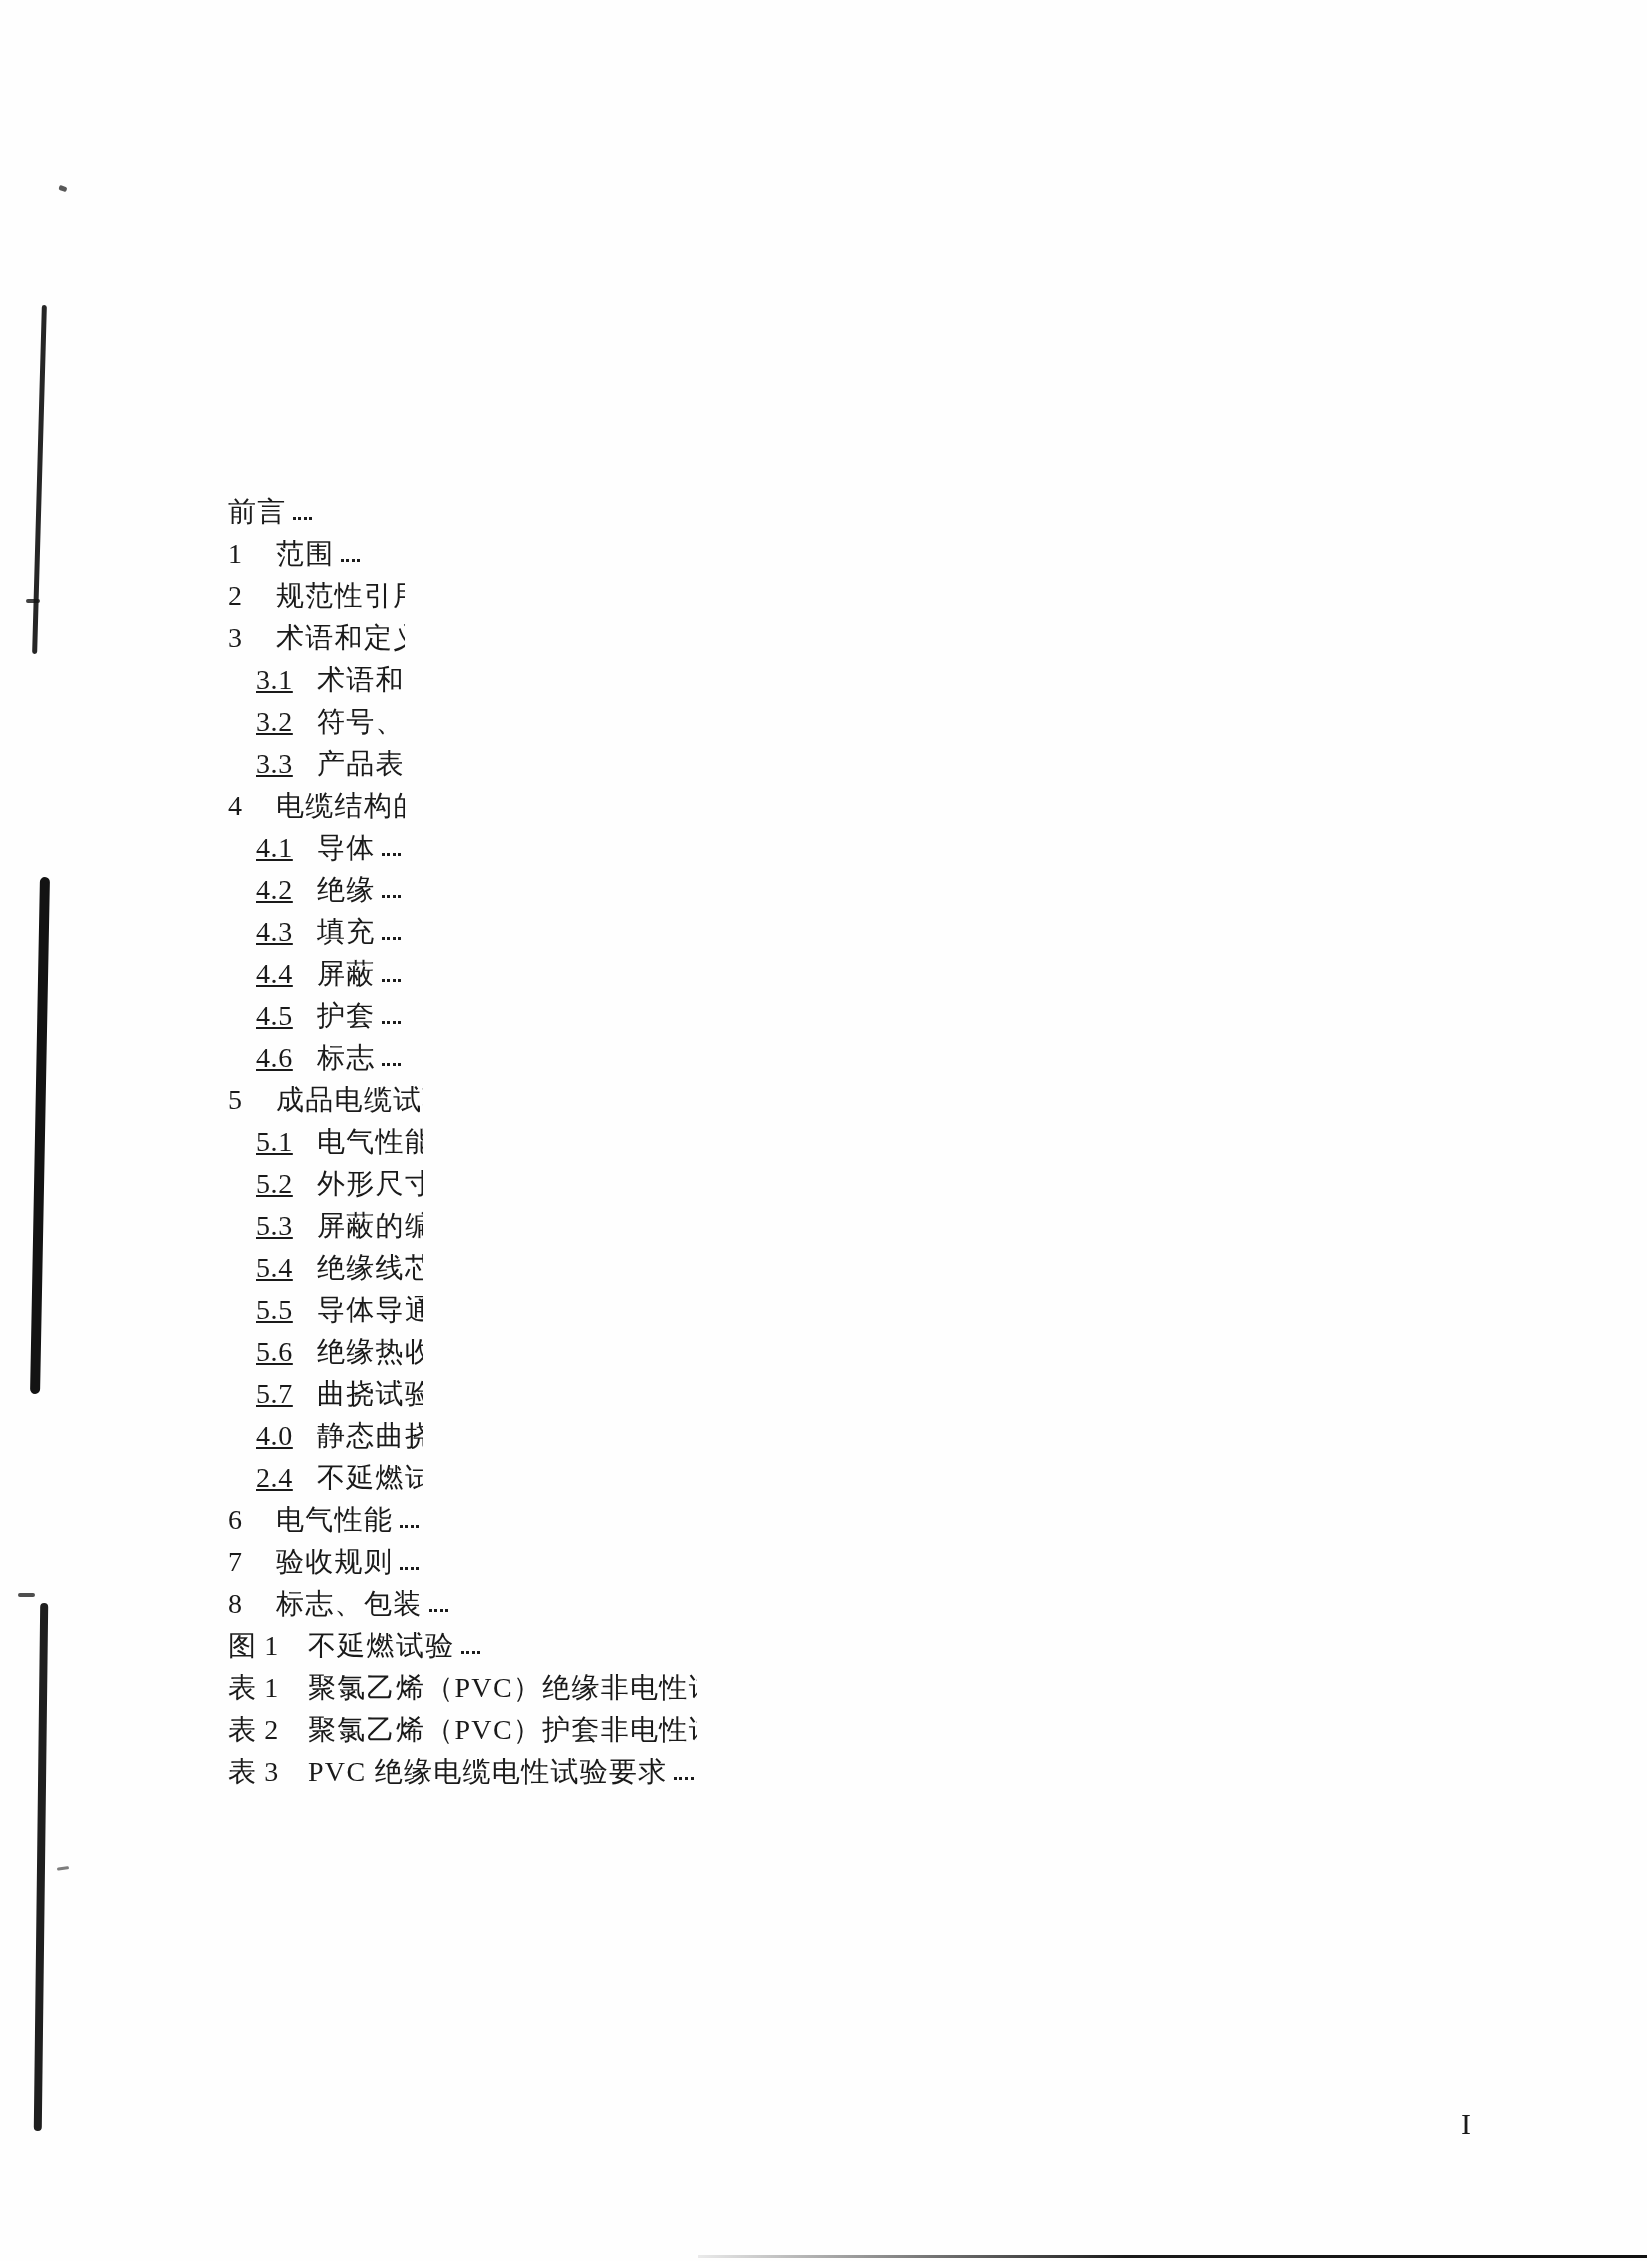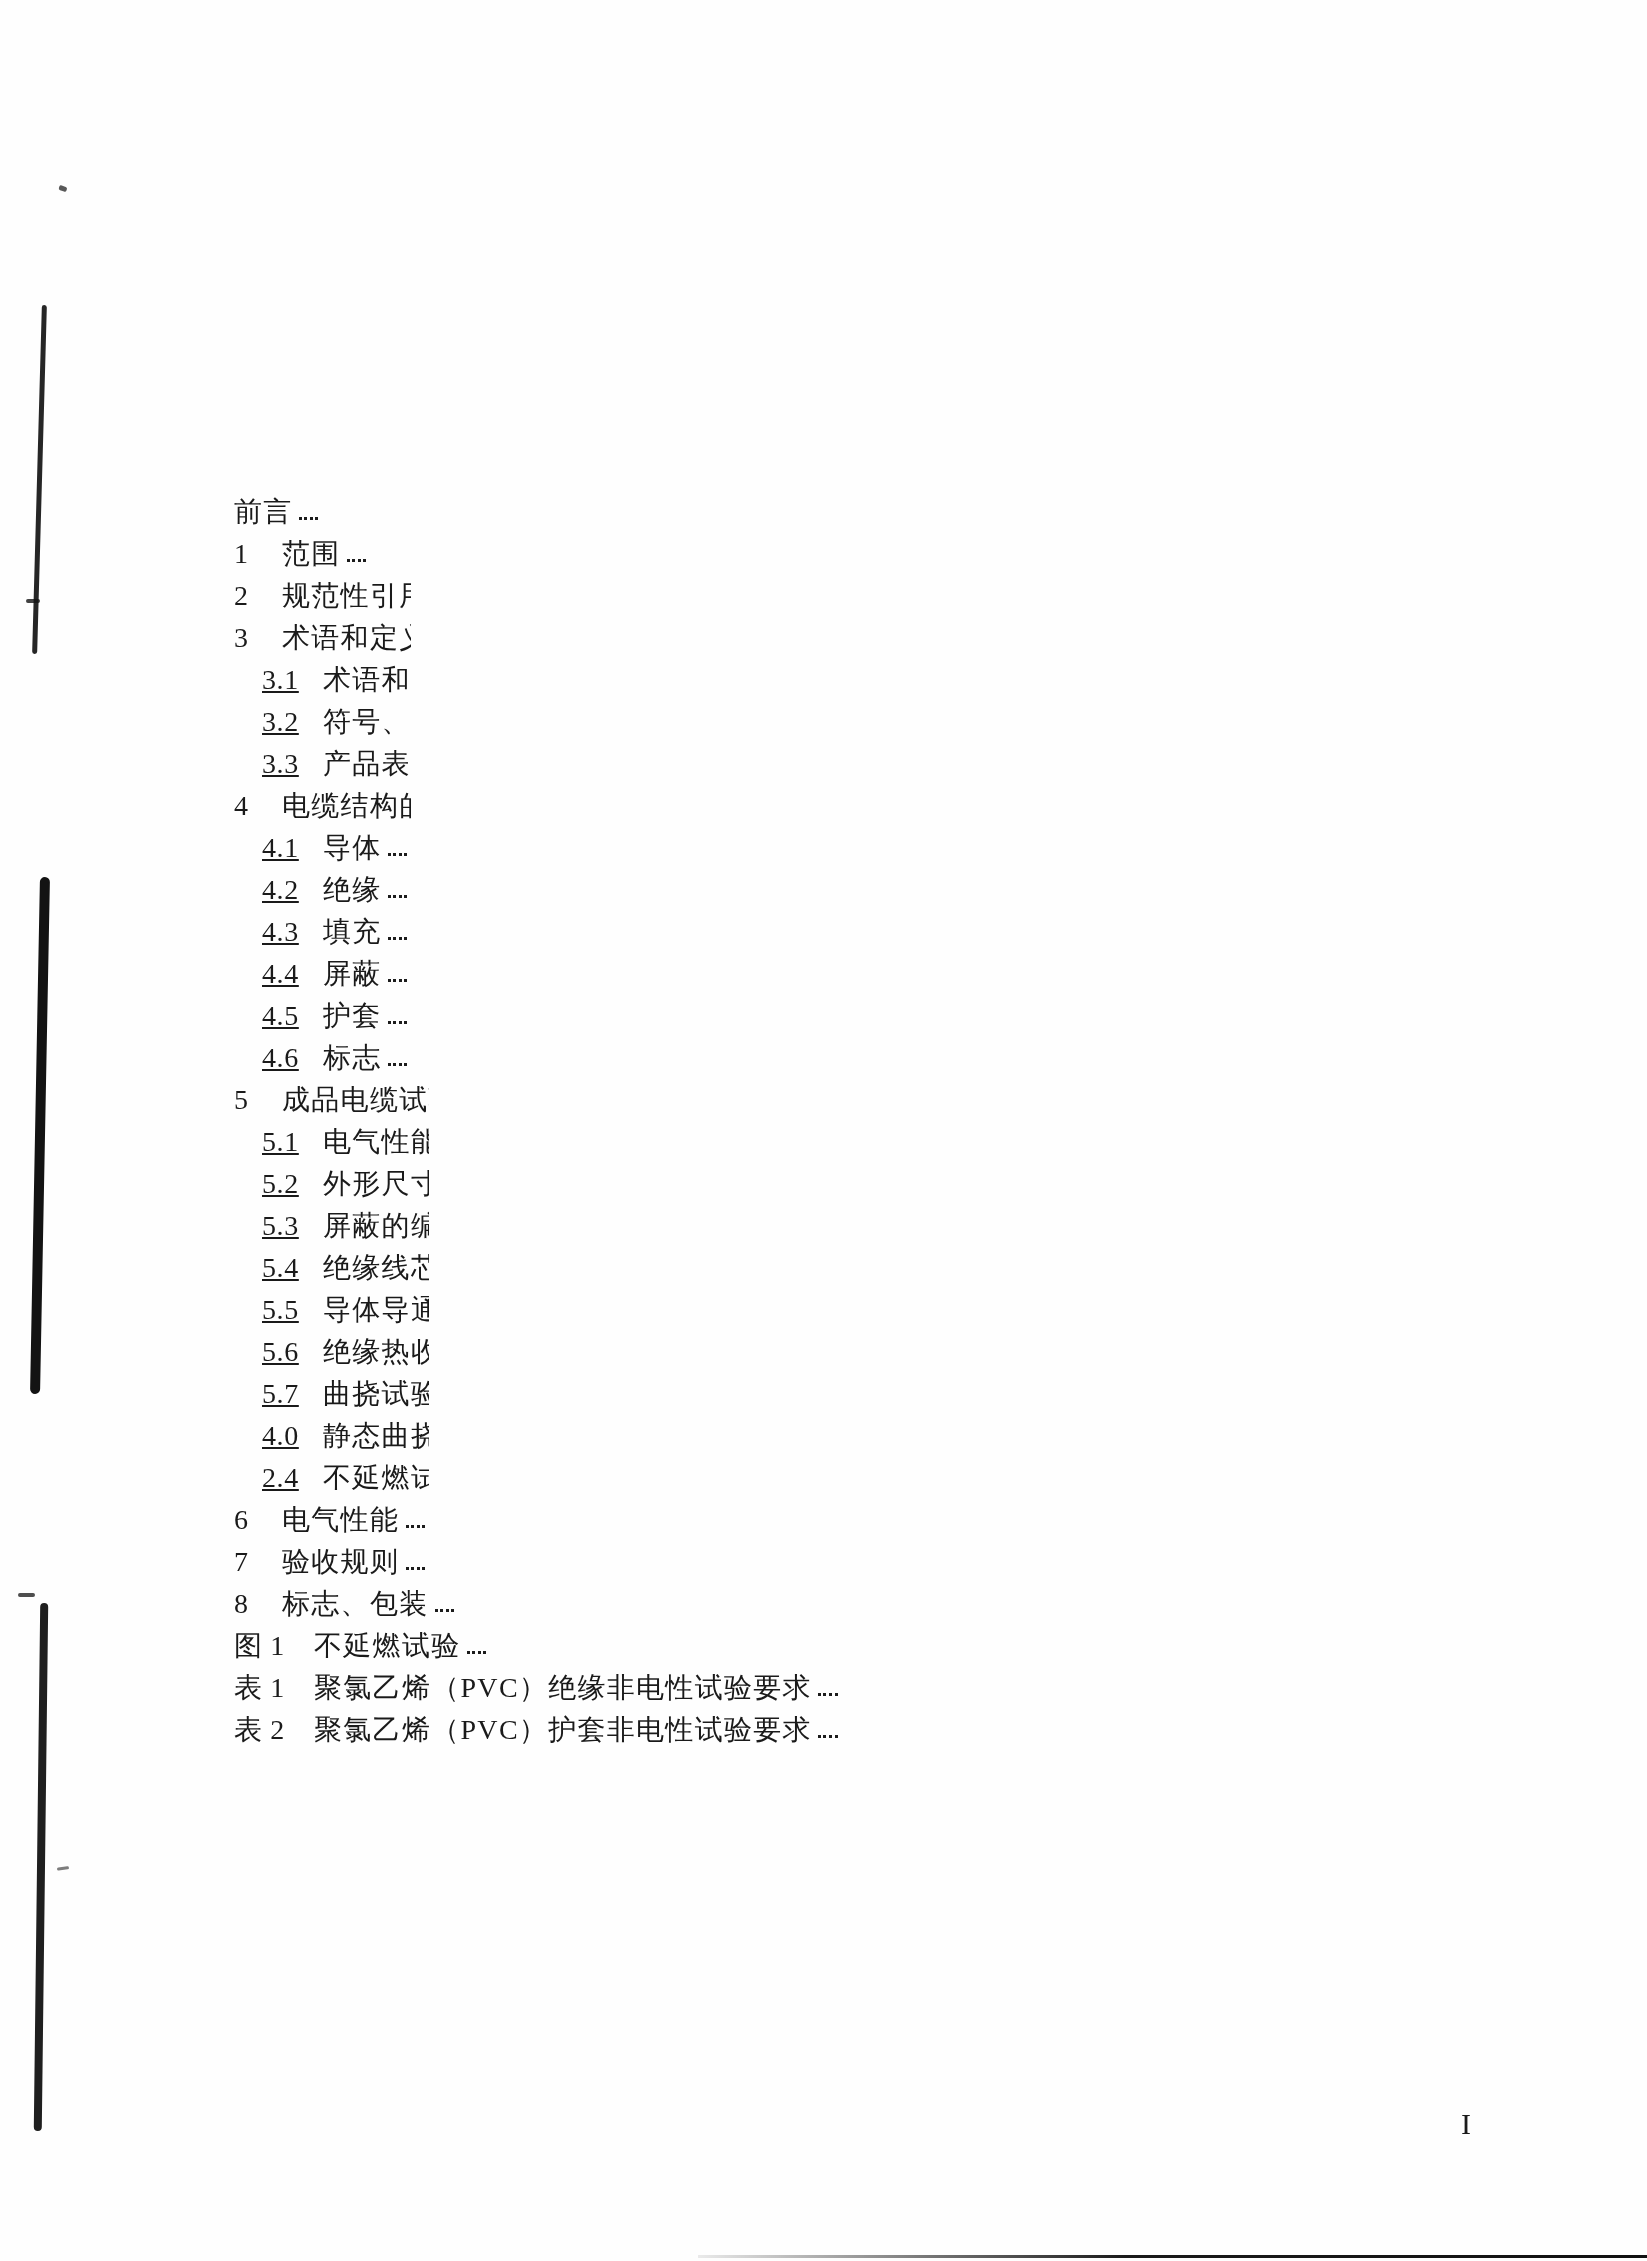--- a/index.html
+++ b/index.html
@@ -39,21 +39,21 @@
     font-weight: 700;
     word-spacing: 74px;
     letter-spacing: 2.6px;
     white-space: nowrap;
   }
 
   
   .toc {
     position: absolute;
     top: 486px;
-    left: 234px;
+    left: 228px;
     width: 1259px;
   }
   .toc-row {
     display: flex;
     align-items: flex-end;
     height: 42px;
     font-size: 28px;
     line-height: 1.15;
     white-space: nowrap;
   }
@@ -308,19 +308,25 @@
     <span class="label">聚氯乙烯（PVC）绝缘非电性试验要求</span>
     <span class="leader"></span>
     <span class="page">4</span>
   </div>
       <div class="toc-row fig">
     <span class="num">表 2</span>
     <span class="label">聚氯乙烯（PVC）护套非电性试验要求</span>
     <span class="leader"></span>
     <span class="page">9</span>
   </div>
+      <div class="toc-row fig">
+    <span class="num">表 3</span>
+    <span class="label">PVC 绝缘电缆电性试验要求</span>
+    <span class="leader"></span>
+    <span class="page">12</span>
+  </div>
     </div>
 
   <div class="page-number">I</div>
 
   <div class="footer-line"></div>
 </div>
 
 
 </body></html>

